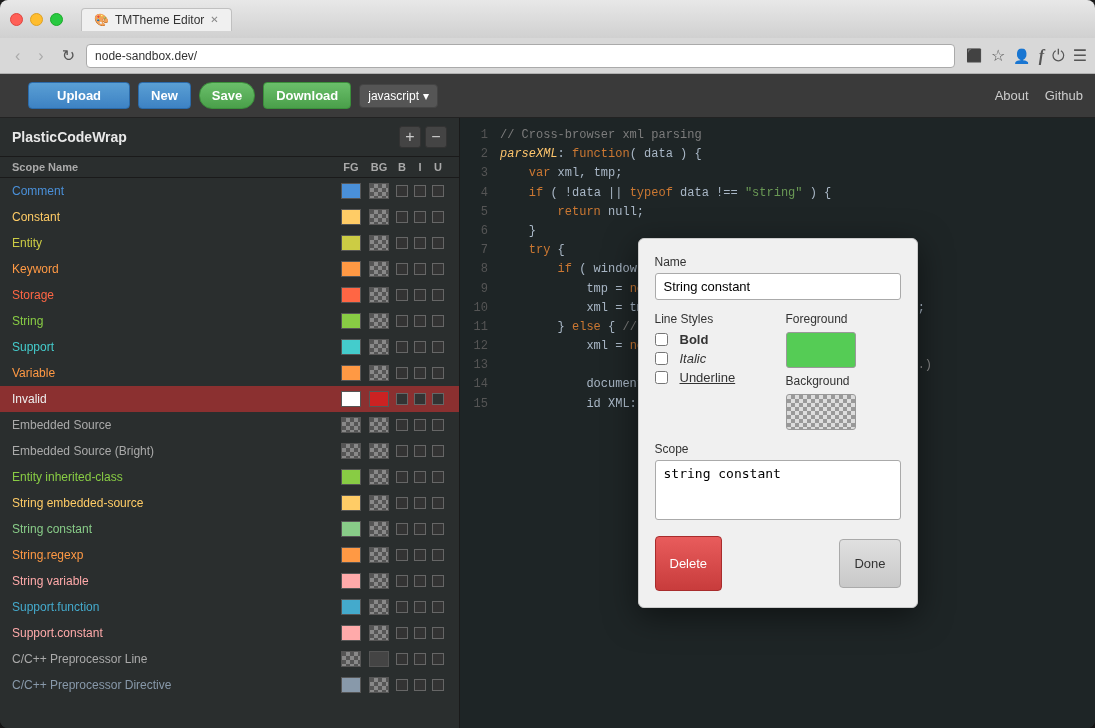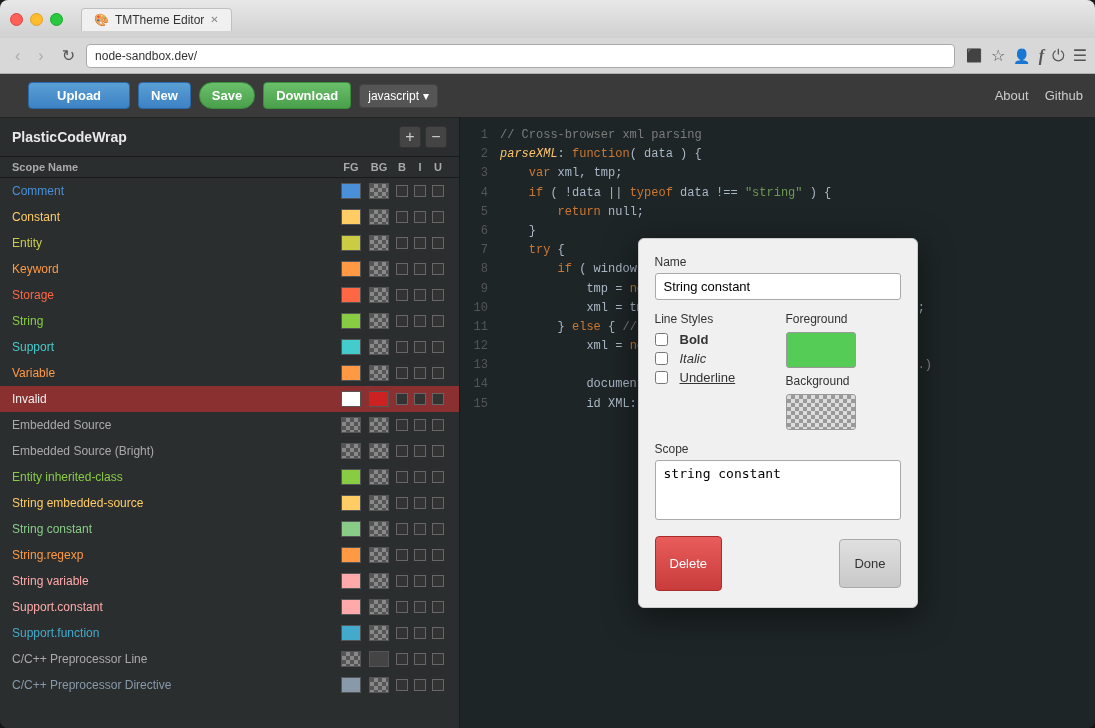--- a/index.html
+++ b/index.html
@@ -351,35 +351,35 @@
         <div class="color-box" style="background:#ffaaaa;"></div>
       </div>
       <div style="display:flex;justify-content:center;">
         <div class="color-box checker"></div>
       </div>
       <div class="check-box"></div>
       <div class="check-box"></div>
       <div class="check-box"></div>
     </div>
           <div class="scope-row">
+      <span style="color:#44aacc; font-size:12px;">Support.function</span>
+      <div style="display:flex;justify-content:center;">
+        <div class="color-box" style="background:#44aacc;"></div>
+      </div>
+      <div style="display:flex;justify-content:center;">
+        <div class="color-box checker"></div>
+      </div>
+      <div class="check-box"></div>
+      <div class="check-box"></div>
+      <div class="check-box"></div>
+    </div>
+          <div class="scope-row">
       <span style="color:#ffaaaa; font-size:12px;">Support.constant</span>
       <div style="display:flex;justify-content:center;">
         <div class="color-box" style="background:#ffaaaa;"></div>
-      </div>
-      <div style="display:flex;justify-content:center;">
-        <div class="color-box checker"></div>
-      </div>
-      <div class="check-box"></div>
-      <div class="check-box"></div>
-      <div class="check-box"></div>
-    </div>
-          <div class="scope-row">
-      <span style="color:#44aacc; font-size:12px;">Support.function</span>
-      <div style="display:flex;justify-content:center;">
-        <div class="color-box" style="background:#44aacc;"></div>
       </div>
       <div style="display:flex;justify-content:center;">
         <div class="color-box checker"></div>
       </div>
       <div class="check-box"></div>
       <div class="check-box"></div>
       <div class="check-box"></div>
     </div>
           <div class="scope-row">
       <span style="color:#aaaaaa; font-size:12px;">C/C++ Preprocessor Line</span>

